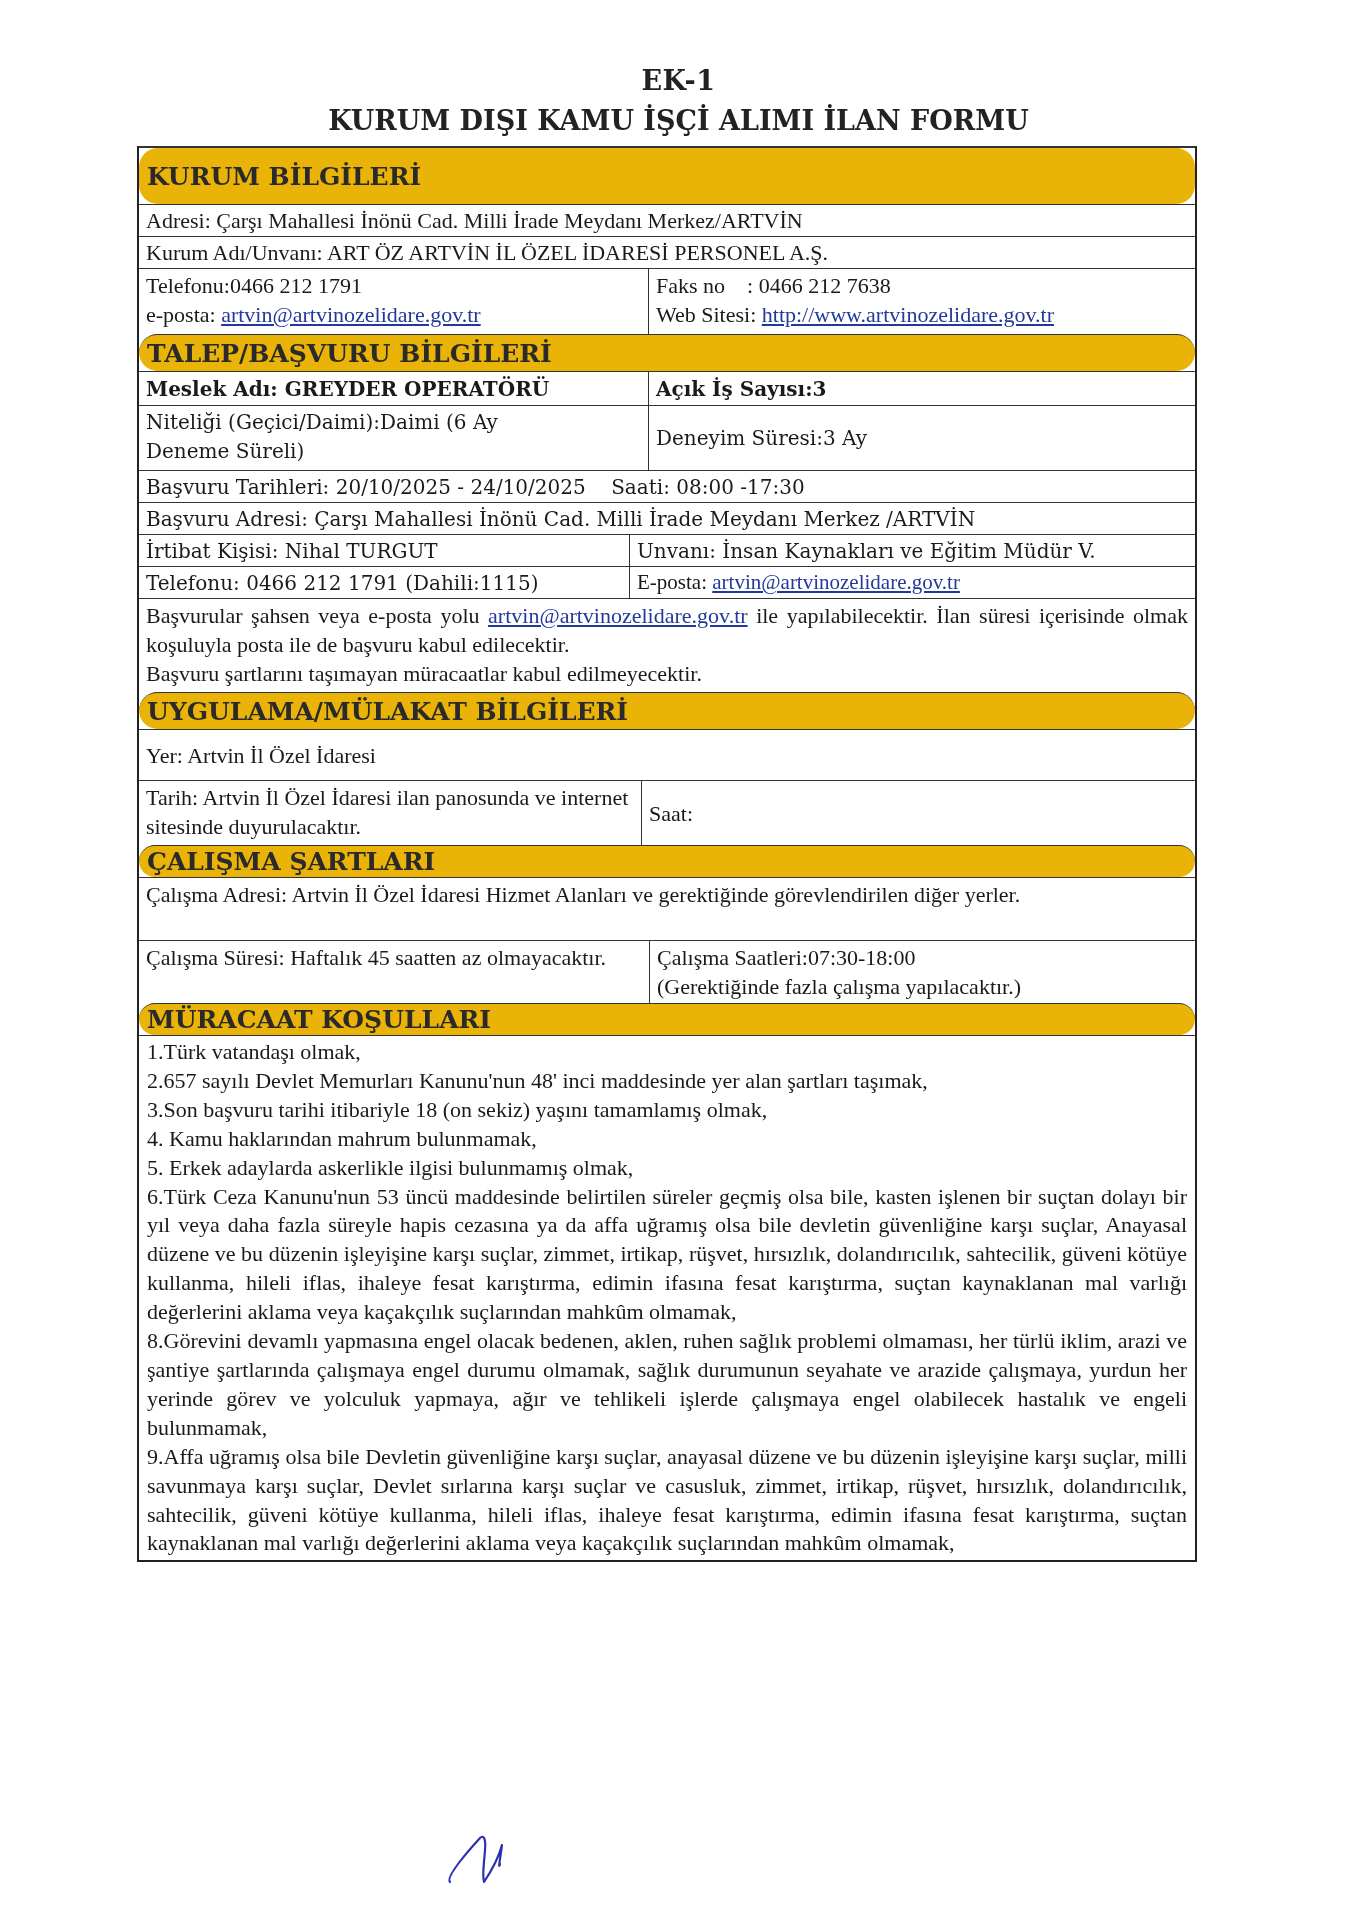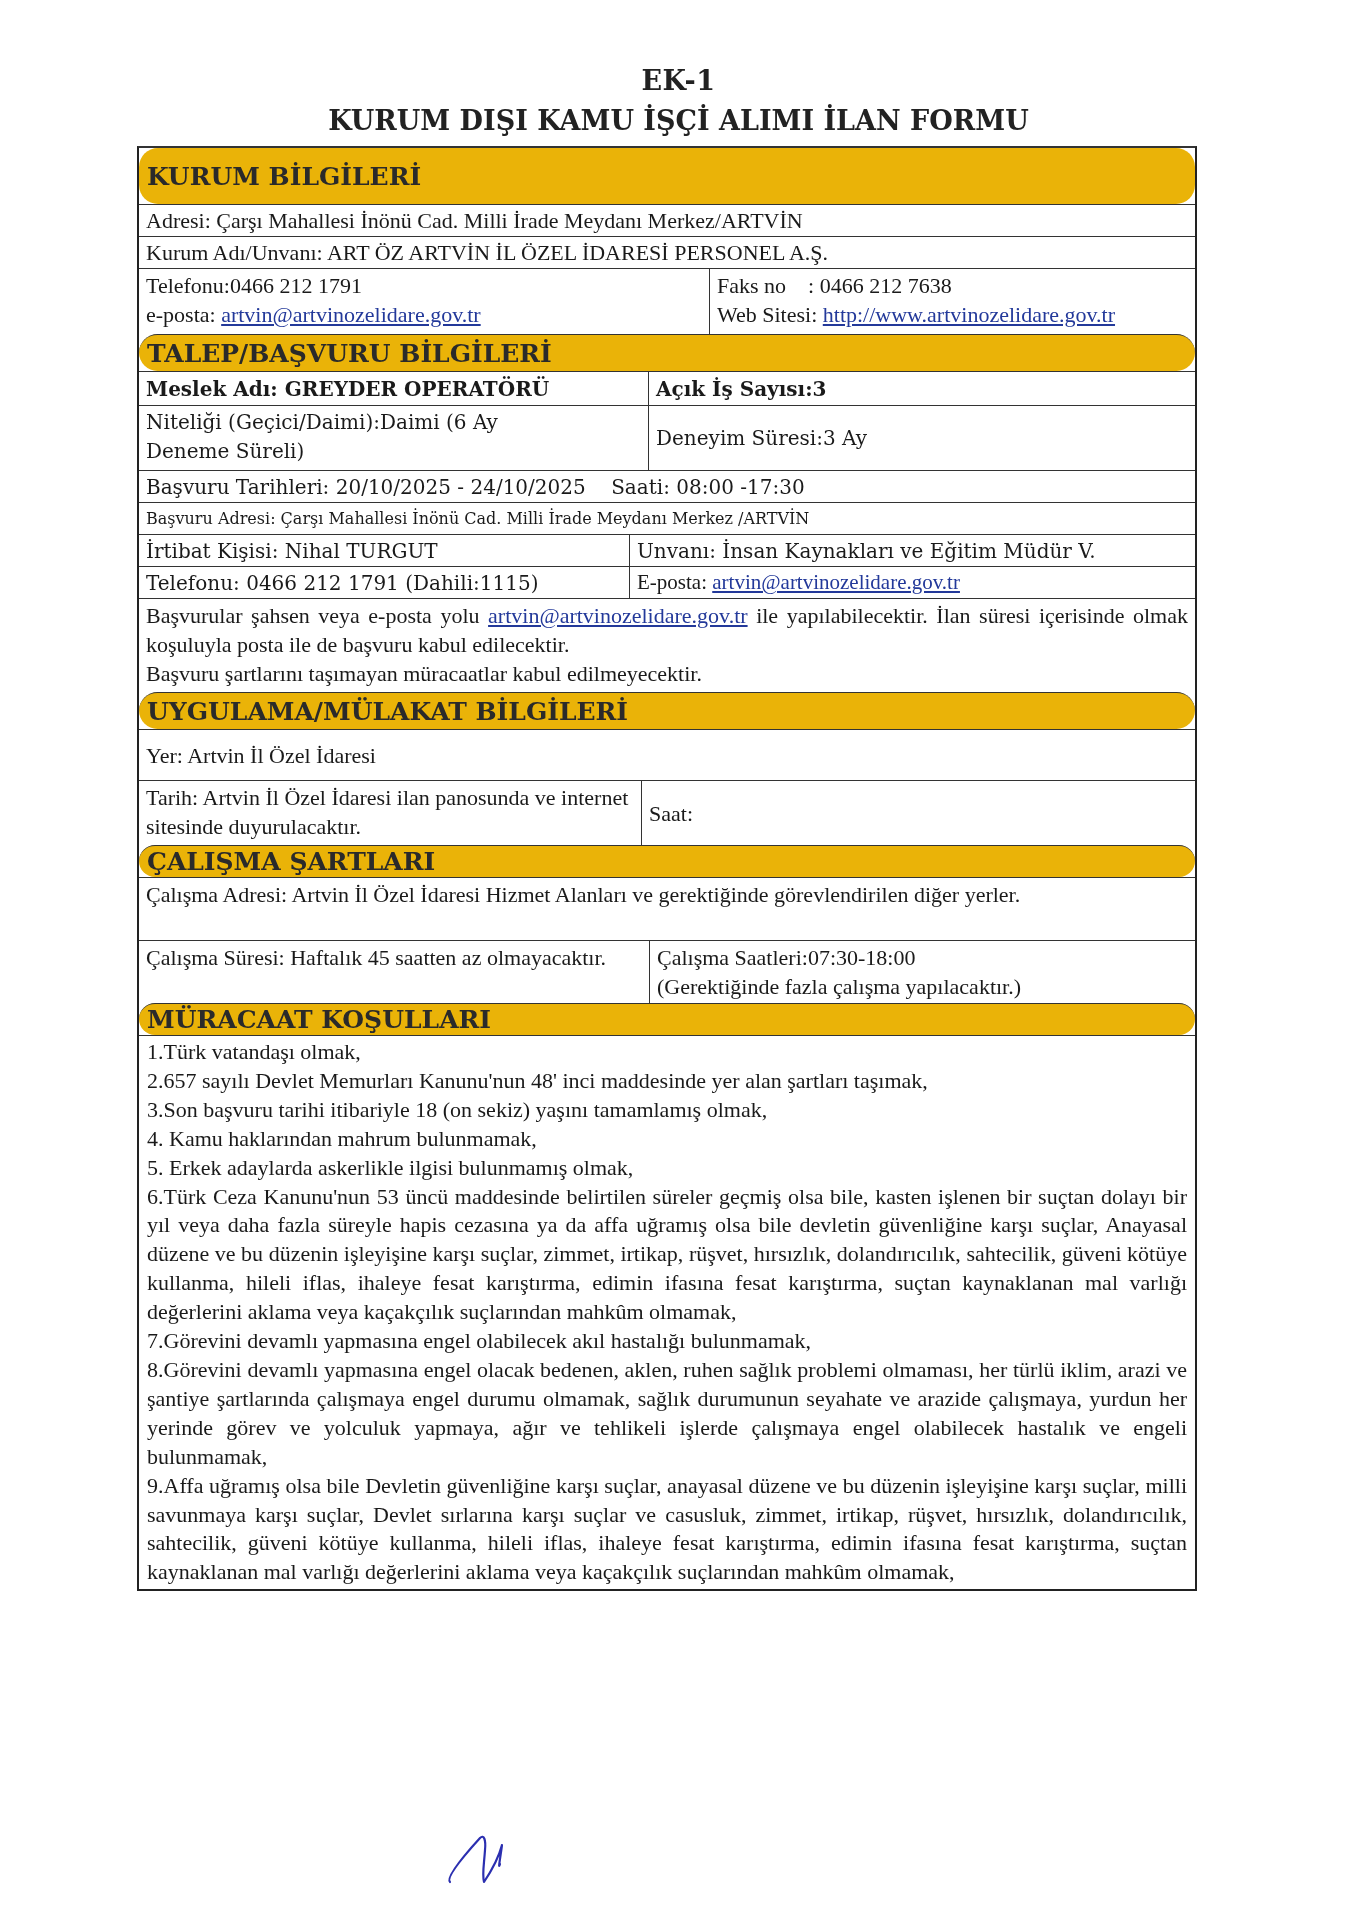--- a/index.html
+++ b/index.html
@@ -44,21 +44,21 @@
   </div>
   <div class="row" style="height:31px;">
     <div class="cell" style="line-height:27px;">Adresi: Çarşı Mahallesi İnönü Cad. Milli İrade Meydanı Merkez/ARTVİN</div>
   </div>
   <div class="row" style="height:31px;">
     <div class="cell" style="line-height:27px;">
       <span>Kurum Adı/Unvanı: </span><span>ART ÖZ ARTVİN İL ÖZEL İDARESİ PERSONEL A.Ş.</span>
     </div>
   </div>
   <div class="row" style="height:65px;">
-    <div class="cell left" style="width:571px;">
+    <div class="cell left" style="width:510px;">
       <div>Telefonu:0466 212 1791</div>
       <div><span>e-posta: </span><span class="link">artvin@artvinozelidare.gov.tr</span></div>
     </div>
     <div class="cell" style="flex:1;">
       <div style="white-space:pre;">Faks no    : 0466 212 7638</div>
       <div><span>Web Sitesi: </span><span class="link">http://www.artvinozelidare.gov.tr</span></div>
     </div>
   </div>
 
   <div class="row section" style="height:36px;">
@@ -69,21 +69,21 @@
     <div class="cell sans bold vcenter" style="flex:1;font-size:20px;">Açık İş Sayısı:3</div>
   </div>
   <div class="row" style="height:64px;">
     <div class="cell left sans" style="width:510px;font-size:20px;line-height:29px;padding-right:120px;">Niteliği (Geçici/Daimi):Daimi (6 Ay Deneme Süreli)</div>
     <div class="cell sans vcenter" style="flex:1;font-size:20px;">Deneyim Süresi:3 Ay</div>
   </div>
   <div class="row" style="height:31px;">
     <div class="cell sans vcenter" style="font-size:20px;white-space:pre;">Başvuru Tarihleri: 20/10/2025 - 24/10/2025    Saati: 08:00 -17:30</div>
   </div>
   <div class="row" style="height:31px;">
-    <div class="cell sans vcenter" style="font-size:16px;">Başvuru Adresi: Çarşı Mahallesi İnönü Cad. Milli İrade Meydanı Merkez /ARTVİN</div>
+    <div class="cell sans vcenter" style="font-size:20px;">Başvuru Adresi: Çarşı Mahallesi İnönü Cad. Milli İrade Meydanı Merkez /ARTVİN</div>
   </div>
   <div class="row" style="height:31px;">
     <div class="cell left sans vcenter" style="width:491px;font-size:20px;">İrtibat Kişisi: Nihal TURGUT</div>
     <div class="cell sans vcenter" style="flex:1;font-size:20px;">Unvanı: İnsan Kaynakları ve Eğitim Müdür V.</div>
   </div>
   <div class="row" style="height:31px;">
     <div class="cell left sans vcenter" style="width:491px;font-size:20px;">Telefonu: 0466 212 1791 (Dahili:1115)</div>
     <div class="cell vcenter" style="flex:1;font-size:21px;">
       <span>E-posta: </span>&nbsp;<span class="link">artvin@artvinozelidare.gov.tr</span>
     </div>
@@ -124,21 +124,20 @@
     <span>MÜRACAAT KOŞULLARI</span>
   </div>
   <div class="row">
     <div class="cond" id="conditions-list">
       <p>1.Türk vatandaşı olmak,</p>
       <p>2.657 sayılı Devlet Memurları Kanunu'nun 48' inci maddesinde yer alan şartları taşımak,</p>
       <p>3.Son başvuru tarihi itibariyle 18 (on sekiz) yaşını tamamlamış olmak,</p>
       <p>4. Kamu haklarından mahrum bulunmamak,</p>
       <p>5. Erkek adaylarda askerlikle ilgisi bulunmamış olmak,</p>
       <p>6.Türk Ceza Kanunu'nun 53 üncü maddesinde belirtilen süreler geçmiş olsa bile, kasten işlenen bir suçtan dolayı bir yıl veya daha fazla süreyle hapis cezasına ya da affa uğramış olsa bile devletin güvenliğine karşı suçlar, Anayasal düzene ve bu düzenin işleyişine karşı suçlar, zimmet, irtikap, rüşvet, hırsızlık, dolandırıcılık, sahtecilik, güveni kötüye kullanma, hileli iflas, ihaleye fesat karıştırma, edimin ifasına fesat karıştırma, suçtan kaynaklanan mal varlığı değerlerini aklama veya kaçakçılık suçlarından mahkûm olmamak,</p>
-      <p>7.Görevini devamlı yapmasına engel olabilecek akıl hastalığı bulunmamak,</p>
       <p>8.Görevini devamlı yapmasına engel olacak bedenen, aklen, ruhen sağlık problemi olmaması, her türlü iklim, arazi ve şantiye şartlarında çalışmaya engel durumu olmamak, sağlık durumunun seyahate ve arazide çalışmaya, yurdun her yerinde görev ve yolculuk yapmaya, ağır ve tehlikeli işlerde çalışmaya engel olabilecek hastalık ve engeli bulunmamak,</p>
       <p>9.Affa uğramış olsa bile Devletin güvenliğine karşı suçlar, anayasal düzene ve bu düzenin işleyişine karşı suçlar, milli savunmaya karşı suçlar, Devlet sırlarına karşı suçlar ve casusluk, zimmet, irtikap, rüşvet, hırsızlık, dolandırıcılık, sahtecilik, güveni kötüye kullanma, hileli iflas, ihaleye fesat karıştırma, edimin ifasına fesat karıştırma, suçtan kaynaklanan mal varlığı değerlerini aklama veya kaçakçılık suçlarından mahkûm olmamak,</p>
     </div>
   </div>
 </div>
 
 <svg class="signature" viewBox="0 0 150 80">
   <path d="M10 62 C6 58, 20 40, 40 18 C44 14, 46 20, 45 30 C44 45, 42 55, 44 62 C52 50, 58 40, 62 25 C60 40, 58 50, 60 44" fill="none" stroke="#2b2fb0" stroke-width="2.2" stroke-linecap="round" stroke-linejoin="round"></path>
 </svg>
 

